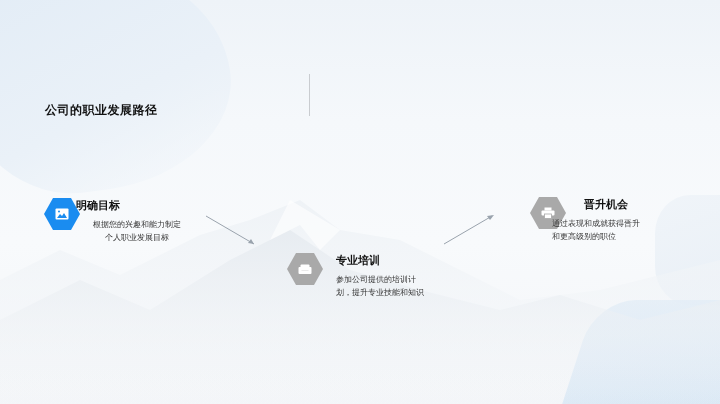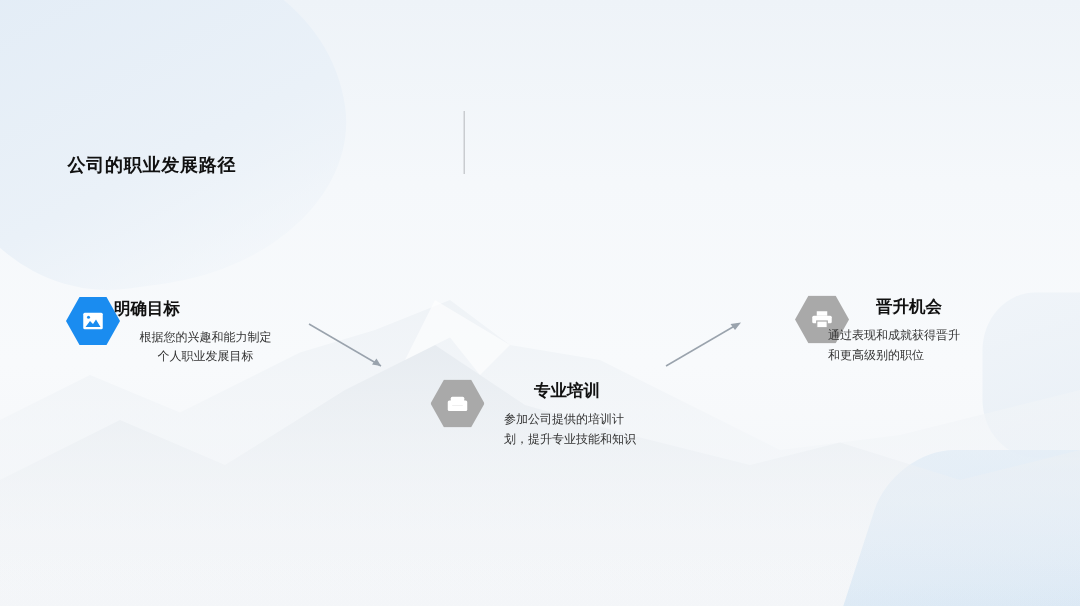--- a/index.html
+++ b/index.html
@@ -116,21 +116,21 @@
 
   <div class="step" style="left:0;top:0;">
     <div class="hex" style="left:287px;top:253px;background:#a9a9a9;">
       <svg viewBox="0 0 14 12">
         <rect x="2.5" y="1.5" width="9" height="6" rx="1" fill="#ffffff"></rect>
         <rect x="0.5" y="4" width="3" height="7" rx="1" fill="#ffffff"></rect>
         <rect x="10.5" y="4" width="3" height="7" rx="1" fill="#ffffff"></rect>
         <rect x="2" y="7.5" width="10" height="3.5" fill="#ffffff"></rect>
       </svg>
     </div>
-    <div class="step-title" style="left:356px;top:253px;">专业培训</div>
+    <div class="step-title" style="left:336px;top:253px;">专业培训</div>
     <div class="step-desc" style="left:336px;top:273px;">参加公司提供的培训计划，提升专业技能和知识</div>
   </div>
 
   <svg class="arrow" style="left:442px;top:212px;" width="56" height="34" viewBox="0 0 56 34">
     <line x1="2" y1="32" x2="50" y2="4" stroke="#9aa3ad" stroke-width="1"></line>
     <path d="M52 3 L45 4 L48 8 Z" fill="#9aa3ad"></path>
   </svg>
 
   <div class="step" style="left:0;top:0;">
     <div class="hex" style="left:530px;top:197px;background:#a9a9a9;">

